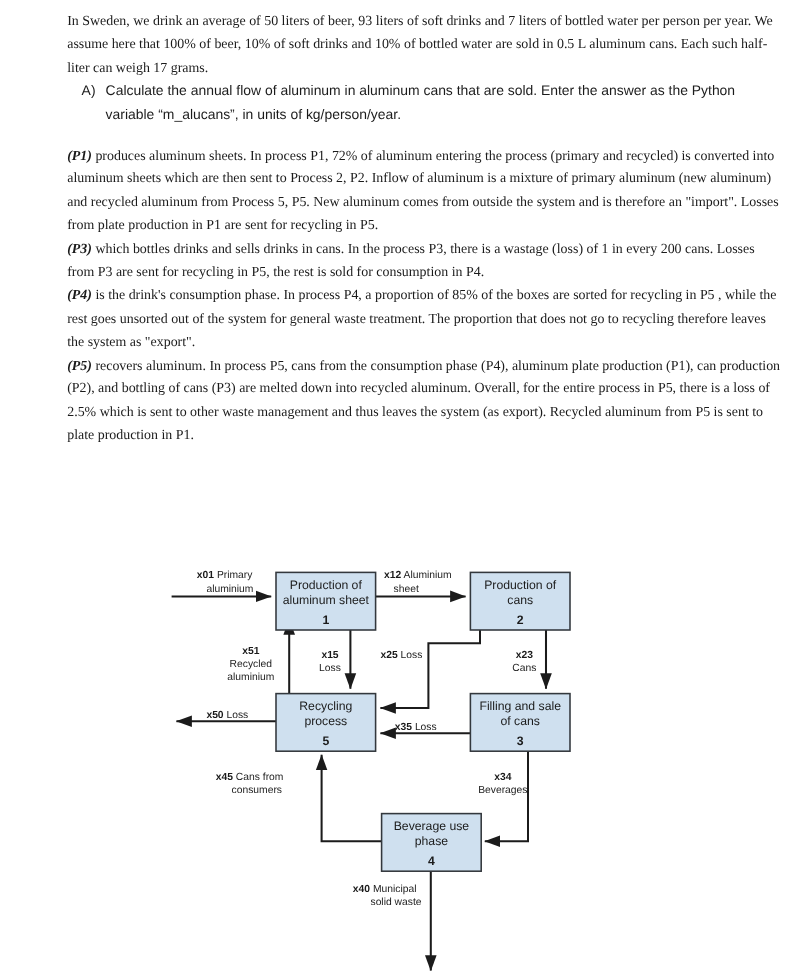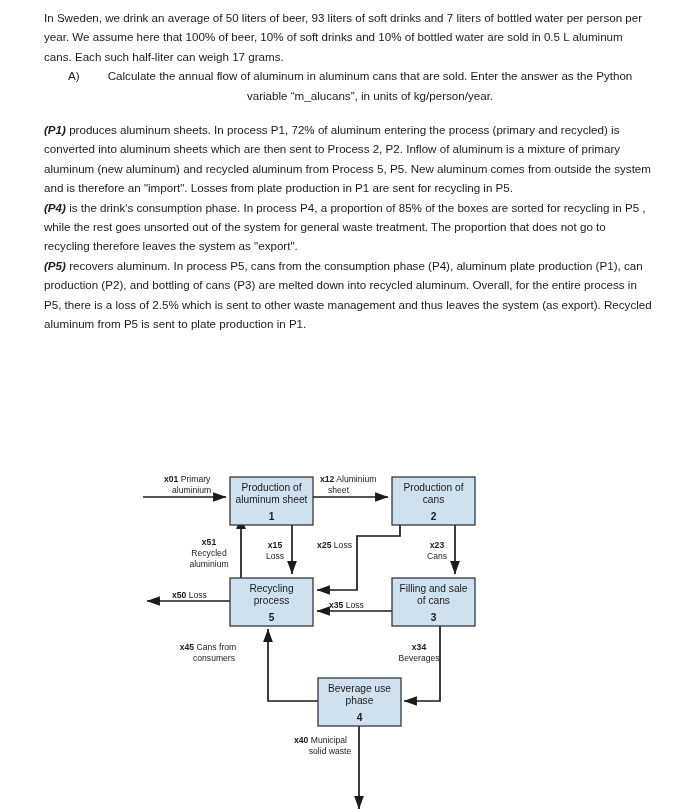--- a/index.html
+++ b/index.html
@@ -26,37 +26,37 @@
     position: absolute;
     left: 44px;
     top: 8px;
     width: 608px;
     font-size: 11.6px;
     line-height: 19.4px;
     color: #1b1b1b;
     text-align: left;
   }
   .para {
-    margin: 0 0 0 0;
+    margin: 0 0 0 12px;
+    font-family: Liberation Serif, serif;
   }
   .para + .para { margin-top: 0px; }
   .intro { margin-bottom: 0px; }
 
   .listitem {
     display: flex;
     margin-top: 0px;
     padding-left: 24px;
   }
   .listitem .marker {
     width: 20px;
     flex: 0 0 20px;
   }
   .listitem .itemtext {
     flex: 1 1 auto;
-    text-align: center;
   }
 
   .gap { height: 15px; }
 
   b.pl { font-weight: bold; font-style: italic; }
 
   
   .diagram {
     position: absolute;
     left: 0px;
@@ -117,20 +117,21 @@
     <div class="listitem">
       <span class="marker">A)</span>
       <span class="itemtext">Calculate the annual flow of aluminum in aluminum cans that are sold. Enter the answer as the Python variable “m_alucans”, in units of kg/person/year.</span>
     </div>
 
     <div class="gap"></div>
 
     <p class="para"><b class="pl">(P1)</b><span> produces aluminum sheets. In process P1, 72% of aluminum entering the process (primary and recycled) is converted into aluminum sheets which are then sent to Process 2, P2. Inflow of aluminum is a mixture of primary aluminum (new aluminum) and recycled aluminum from Process 5, P5. New aluminum comes from outside the system and is therefore an "import". Losses from plate production in P1 are sent for recycling in P5.</span></p>
 
 
+    <p class="para"><b class="pl">(P3)</b><span> which bottles drinks and sells drinks in cans. In the process P3, there is a wastage (loss) of 1 in every 200 cans. Losses from P3 are sent for recycling in P5, the rest is sold for consumption in P4.</span></p>
 
     <p class="para"><b class="pl">(P4)</b><span> is the drink's consumption phase. In process P4, a proportion of 85% of the boxes are sorted for recycling in P5 , while the rest goes unsorted out of the system for general waste treatment. The proportion that does not go to recycling therefore leaves the system as "export".</span></p>
 
     <p class="para"><b class="pl">(P5)</b><span> recovers aluminum. In process P5, cans from the consumption phase (P4), aluminum plate production (P1), can production (P2), and bottling of cans (P3) are melted down into recycled aluminum. Overall, for the entire process in P5, there is a loss of 2.5% which is sent to other waste management and thus leaves the system (as export). Recycled aluminum from P5 is sent to plate production in P1.</span></p>
 
   </div>
 
   <div class="diagram">
     <svg width="675" height="359" viewBox="0 450 675 359" xmlns="http://www.w3.org/2000/svg">
 

